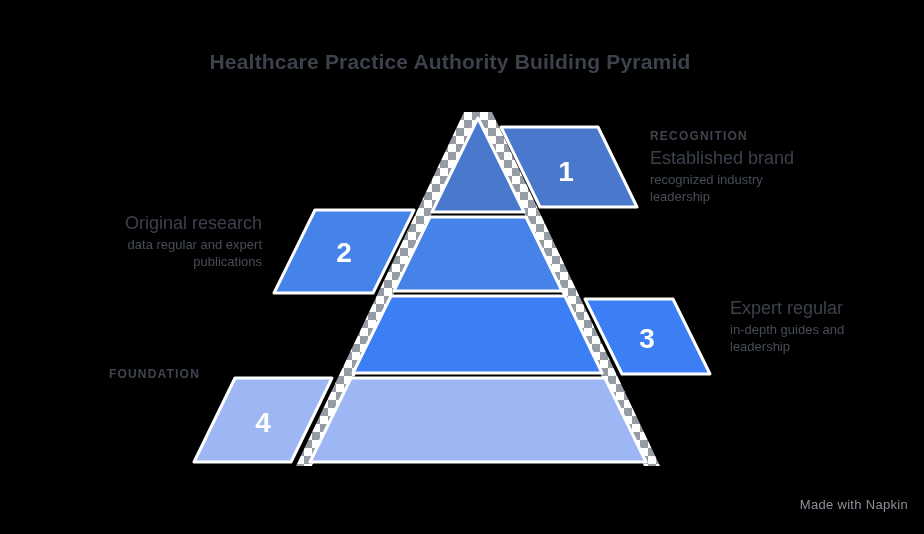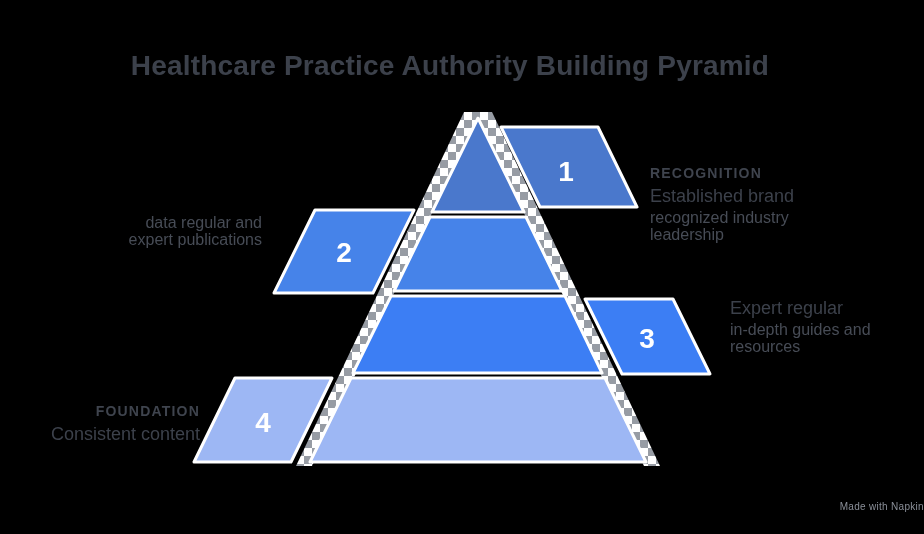--- a/index.html
+++ b/index.html
@@ -14,71 +14,70 @@
     height: 534px;
     background: #000000;
     overflow: hidden;
   }
   #diagram-title {
     position: absolute;
     left: 0;
     top: 50px;
     width: 900px;
     text-align: center;
-    font-size: 28px;
+    font-size: 21px;
     font-weight: 700;
     letter-spacing: 0.2px;
     color: #3c414b;
   }
   svg.pyramid-svg {
     position: absolute;
     left: 0;
     top: 0;
   }
   .callout {
     position: absolute;
     width: 160px;
     color: #3c414b;
   }
   .callout.align-right { text-align: right; }
   .callout.align-left  { text-align: left; }
   .callout .eyebrow {
     display: block;
-    font-size: 14px;
+    font-size: 12px;
     font-weight: 700;
     letter-spacing: 1.2px;
     text-transform: uppercase;
     color: #3f444e;
     margin-bottom: 6px;
-    margin-top: 36px;
   }
   .callout .callout-title {
     display: block;
     font-size: 18px;
     font-weight: 400;
     line-height: 18px;
     color: #3c414b;
     margin-bottom: 4px;
   }
   .callout .callout-desc {
     display: block;
-    font-size: 16px;
+    font-size: 13px;
     font-weight: 400;
     line-height: 17px;
     color: #474c56;
   }
   #callout-1 { left: 650px; top: 129px; }
   #callout-2 { left: 102px; top: 214px; }
   #callout-3 { left: 730px; top: 299px; width: 150px; }
   #callout-4 { left: 40px;  top: 367px; }
   #watermark {
     position: absolute;
-    right: 0;
+    right: 16px;
     bottom: 22px;
-    font-size: 10px;
+    font-size: 13px;
     color: #8a8f98;
     letter-spacing: 0.3px;
   }
   .num-label {
     font-family: "Liberation Sans", "DejaVu Sans", sans-serif;
     font-weight: 700;
     font-size: 28px;
   }
 </style>
 </head>
@@ -117,27 +116,27 @@
     <text x="263" y="432" text-anchor="middle" class="num-label" fill="#ffffff">4</text>
   </svg>
 
   <div class="callout align-left" id="callout-1">
     <span class="eyebrow">RECOGNITION</span>
     <span class="callout-title">Established brand</span>
     <span class="callout-desc">recognized industry leadership</span>
   </div>
 
   <div class="callout align-right" id="callout-2">
+    <span class="callout-title">Original research</span>
     <span class="callout-desc">data regular and expert publications</span>
   </div>
 
   <div class="callout align-left" id="callout-3">
     <span class="callout-title">Expert regular</span>
-    <span class="callout-desc">in-depth guides and resources</span>
+    <span class="callout-desc">in-depth guides and leadership</span>
   </div>
 
   <div class="callout align-right" id="callout-4">
     <span class="eyebrow">FOUNDATION</span>
-    <span class="callout-title">Consistent content</span>
   </div>
 
   <div id="watermark">Made with Napkin</div>
 </div>
 
 </body></html>

